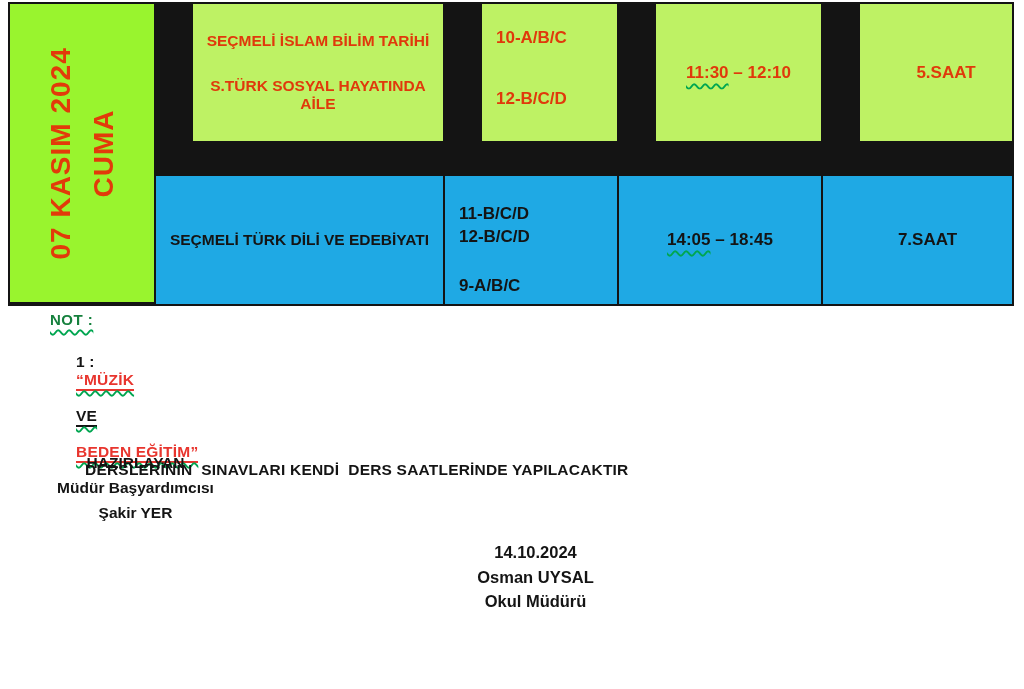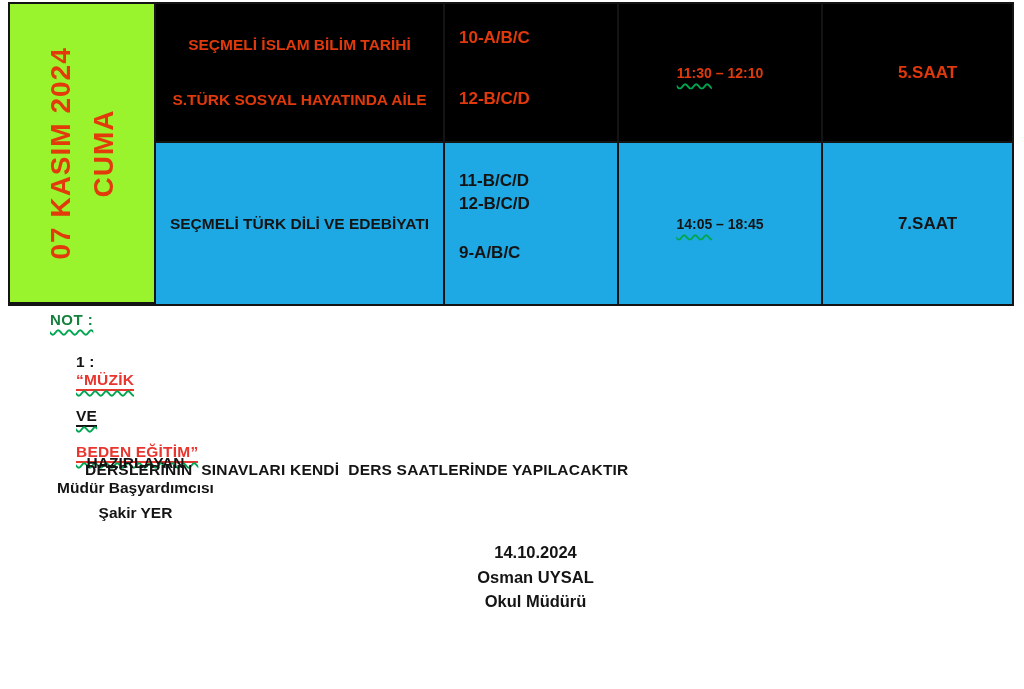--- a/index.html
+++ b/index.html
@@ -16,46 +16,46 @@
     display:grid;
     grid-template-columns:146px 289px 174px 204px 1fr;
     grid-template-rows:139px 1fr;
     border:2px solid #141414; background:#141414;
   }
   .cell {
     border-right:2px solid #141414; border-bottom:2px solid #141414;
     position:relative; overflow:hidden;
   }
   .cell.last-col { border-right:none;padding-left:20px; }
-  .cell.last-row { border-bottom:none; }
+  .cell.last-row { border-bottom:none;margin-top:33px; }
 
   .day-cell { grid-row:1 / 3; background:#99f42e; }
   .day-rot {
     position:absolute; inset:0; display:flex; align-items:center; justify-content:center;
   }
   .day-rot-inner {
     transform:rotate(-90deg); white-space:nowrap; text-align:center;
     color:#e23a0a; font-size:28px; line-height:1.55; letter-spacing:1px;
   }
 
-  .row1 { background:#000000; color:#e0390b; }
+  .row1 { background:#bef264; color:#e0390b;margin-left:37px; }
   .row2 { background:#1fa9e4; color:#141414; }
 
   .subject-cell { display:flex; flex-direction:column; justify-content:space-around;
     align-items:center; text-align:center; padding:14px 6px; font-size:15.5px; }
   .subject-cell.tight { justify-content:center; gap:26px; padding:20px 6px; }
 
   .classes-cell { display:flex; flex-direction:column; justify-content:space-around;
     align-items:flex-start; padding:4px 0 12px 14px; font-size:17px; }
   .classes-cell.three { justify-content:flex-start; padding-top:26px; }
   .classes-cell.three .cls-line { line-height:23px; }
   .classes-cell.three .cls-gap { margin-top:26px; }
 
   .time-cell, .saat-cell { display:flex; align-items:center; justify-content:center;
-    font-size:14px; }
+    font-size:17px; }
   .saat-cell { font-size:17px; }
   .squig {
     text-decoration:underline wavy #00a650;
     text-decoration-thickness:2px; text-underline-offset:5px;
   }
 
   
   .note-label {
     position:absolute; left:50px; top:311px; font-size:15px; color:#15803d;
     text-decoration:underline wavy #00a650; text-decoration-thickness:1.5px;

